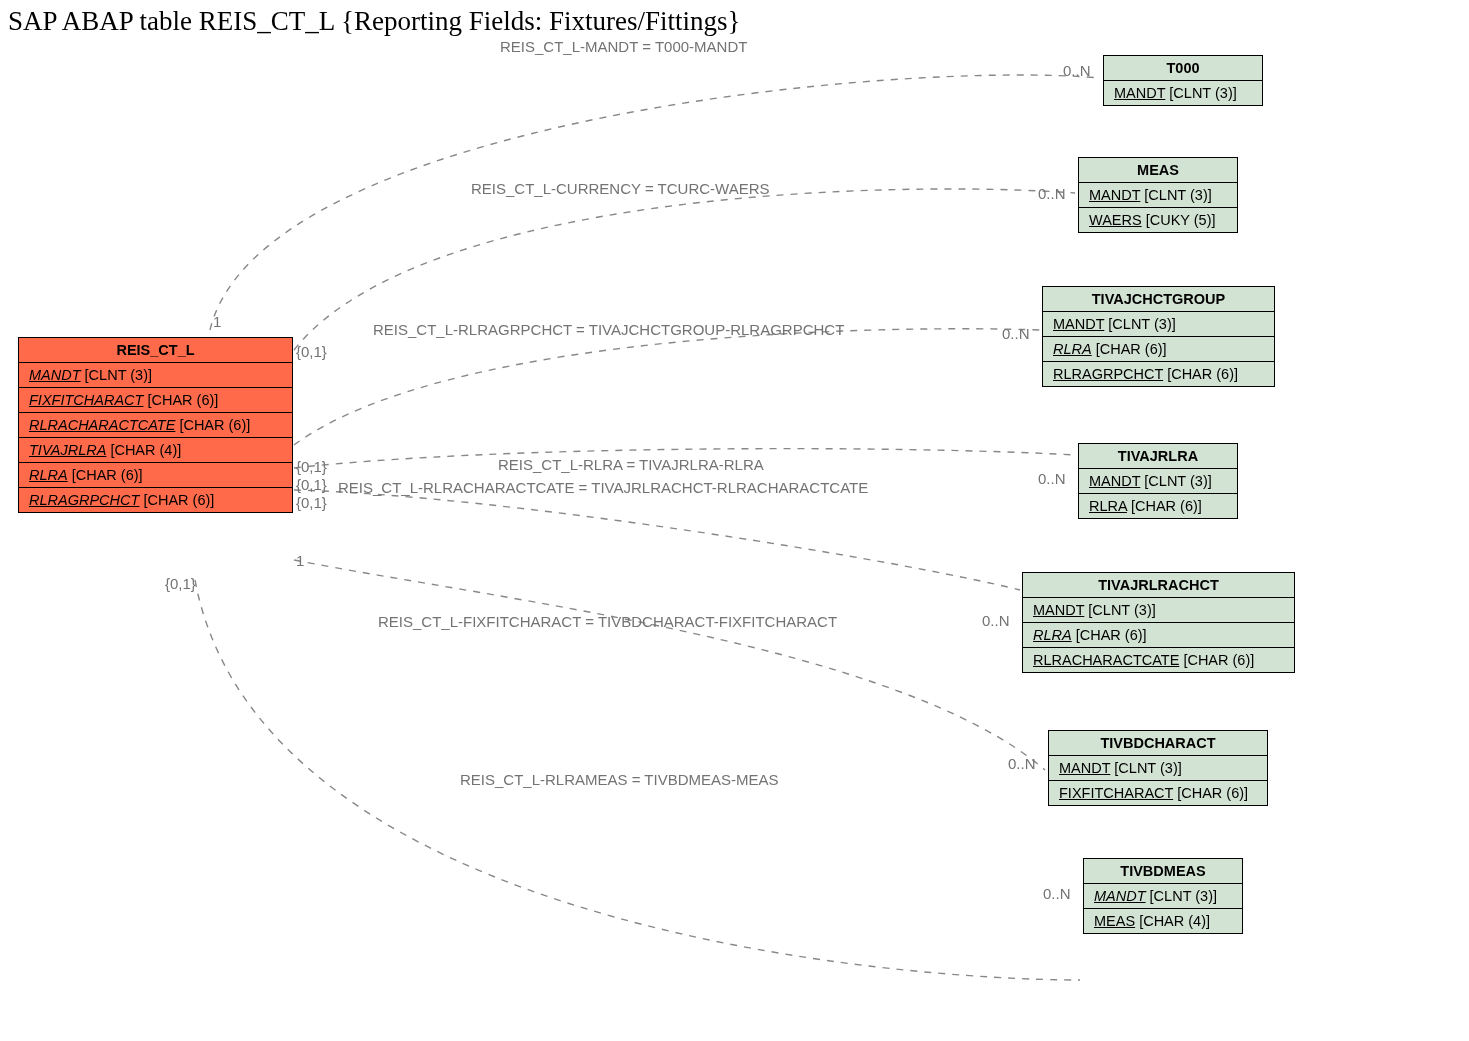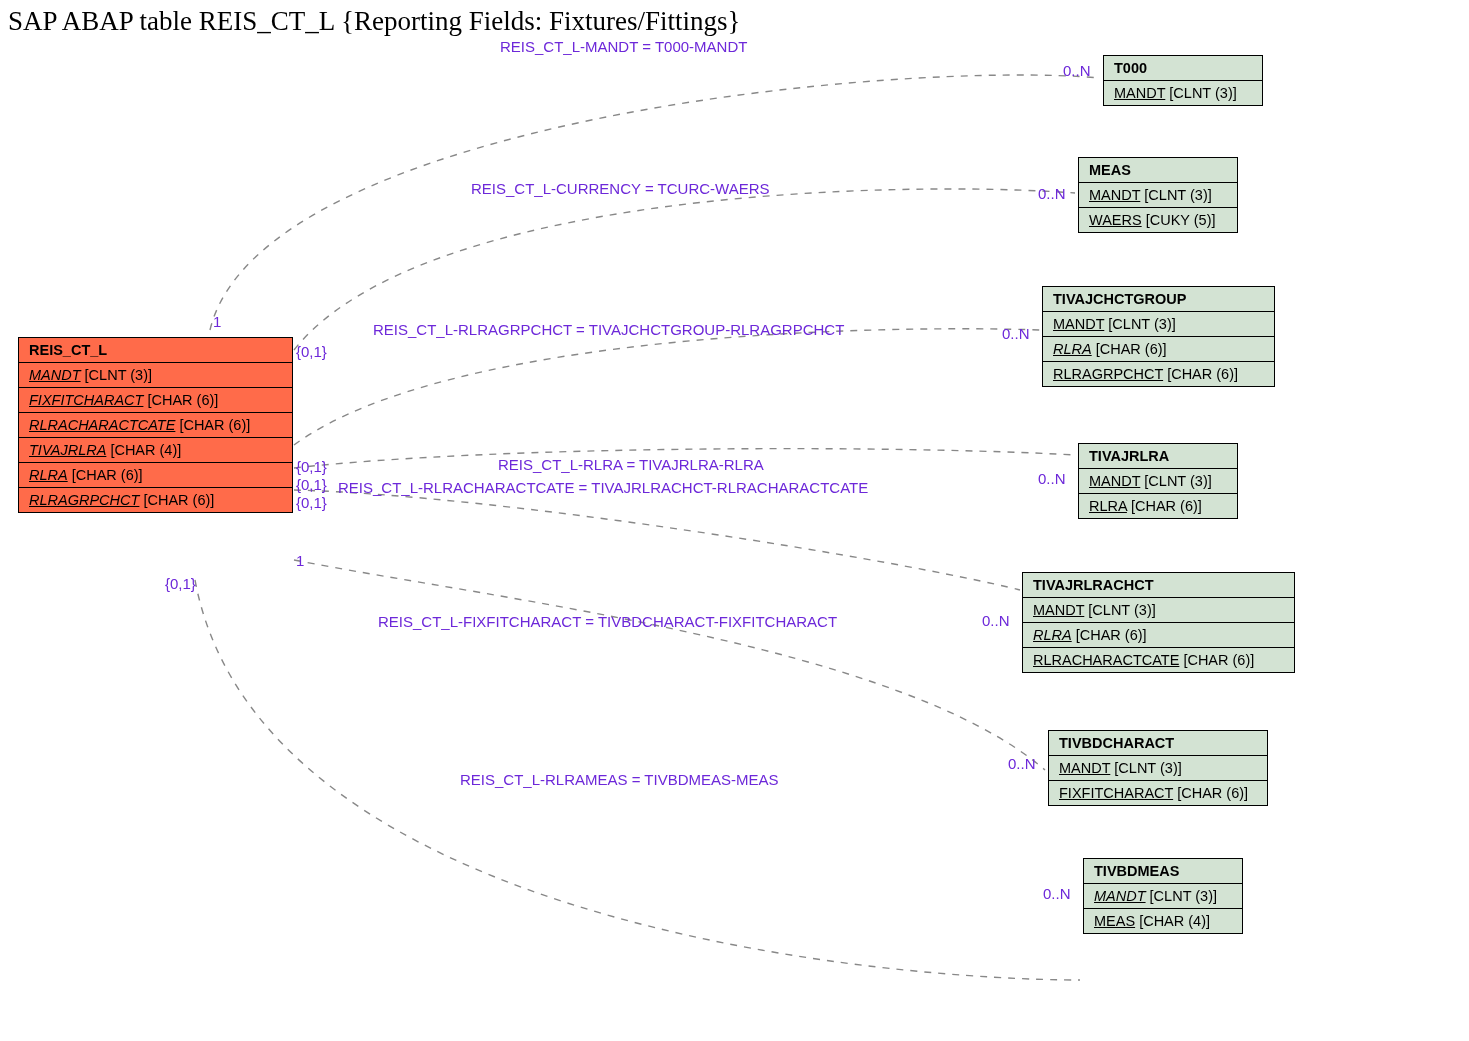--- a/index.html
+++ b/index.html
@@ -25,42 +25,42 @@
     position: absolute;
     border: 1px solid #000;
     background: #d3e3d3;
     font-size: 14.5px;
   }
   .entity.main {
     background: #ff6b4a;
   }
   .entity .hdr {
     font-weight: bold;
-    text-align: left;
+    text-align: center;
     padding: 4px 10px;
     border-bottom: 1px solid #000;
   }
   .entity .row {
     padding: 4px 10px;
     border-bottom: 1px solid #000;
     white-space: nowrap;
   }
   .entity .row:last-child {
     border-bottom: none;
   }
   .entity .row .fld {
     text-decoration: underline;
   }
   .entity .row .fld.italic {
     font-style: italic;
   }
   .label {
     position: absolute;
     font-size: 15px;
-    color: #6d28d9;
+    color: #737373;
     white-space: nowrap;
   }
   svg.connectors {
     position: absolute;
     left: 0; top: 0;
     width: 1469px;
     height: 1041px;
     pointer-events: none;
   }
   svg.connectors path {

